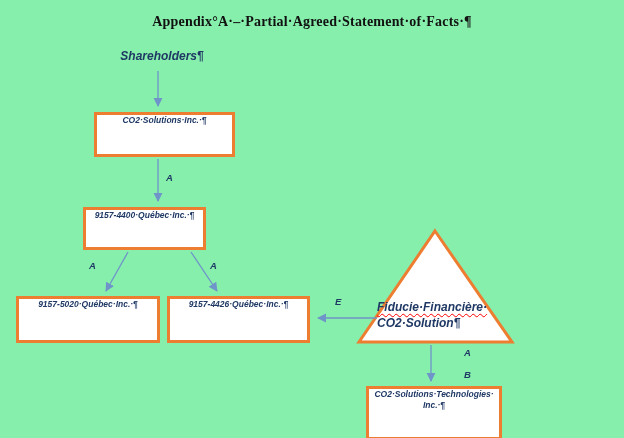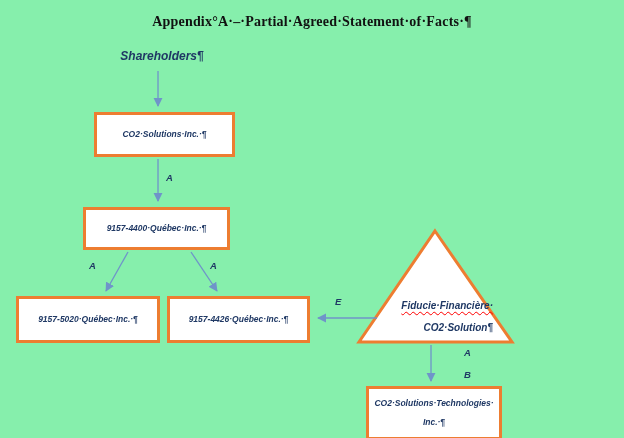--- a/index.html
+++ b/index.html
@@ -11,57 +11,57 @@
     position:absolute;top:14px;left:0;width:624px;text-align:center;
     font-family:"Liberation Serif",serif;font-weight:bold;font-size:14px;
     color:#111111;letter-spacing:.2px;
   }
   .nodelabel{
     position:absolute;color:#1F3864;font-weight:bold;font-style:italic;
     font-size:12px;text-align:center;
   }
   .obox{
     position:absolute;border:3px solid #ED7D31;background:#ffffff;
-    display:flex;align-items:center;justify-content:center;text-align:center;
+    display:flex;justify-content:center;text-align:center;
     color:#1F3864;font-weight:bold;font-style:italic;font-size:8.5px;
     line-height:1.35;z-index:1;box-sizing:border-box;
   }
   .edge-label{
     position:absolute;color:#1F3864;font-weight:bold;font-style:italic;
     font-size:9.5px;z-index:3;
   }
   #arrow-layer{position:absolute;left:0;top:0;z-index:2;pointer-events:none;}
   .tri-text{
-    position:absolute;left:377px;top:299px;width:116px;text-align:right;
-    color:#1F3864;font-weight:bold;font-style:italic;font-size:10px;
+    position:absolute;left:377px;top:299px;width:116px;text-align:left;
+    color:#1F3864;font-weight:bold;font-style:italic;font-size:12px;
     line-height:1.35;z-index:3;
   }
   .misspelled{
     text-decoration-line:underline;
     text-decoration-style:wavy;
     text-decoration-color:#FF0000;
     text-decoration-thickness:1px;
     text-underline-offset:2px;
   }
-  .l2{display:block;margin-top:8px;}
+  .l2{display:block;}
 </style>
 </head>
 <body>
 
 <div id="page">
 
   <div class="doc-title">Appendix°A·–·Partial·Agreed·Statement·of·Facts·¶</div>
 
   <div class="nodelabel" style="left:112px;top:49px;width:100px;">Shareholders¶</div>
 
   <div class="obox" style="left:94px;top:112px;width:141px;height:45px;">
     <span>CO2·Solutions·Inc.·¶</span>
   </div>
 
-  <div class="obox" style="left:83px;top:207px;width:147px;height:43px;">
+  <div class="obox" style="left:83px;top:207px;width:123px;height:43px;">
     <span>9157-4400·Québec·Inc.·¶</span>
   </div>
 
   <div class="obox" style="left:16px;top:296px;width:144px;height:47px;">
     <span>9157-5020·Québec·Inc.·¶</span>
   </div>
 
   <div class="obox" style="left:167px;top:296px;width:143px;height:47px;">
     <span>9157-4426·Québec·Inc.·¶</span>
   </div>

